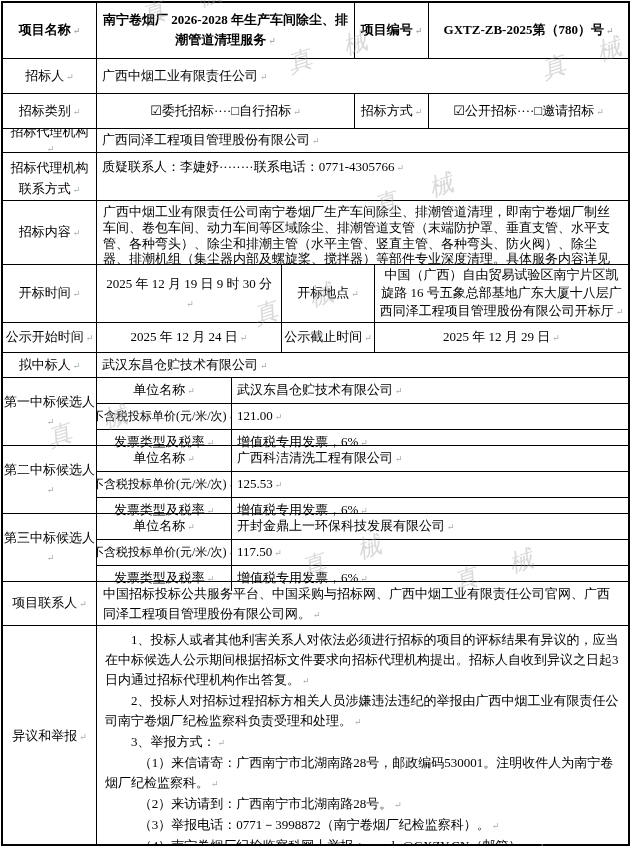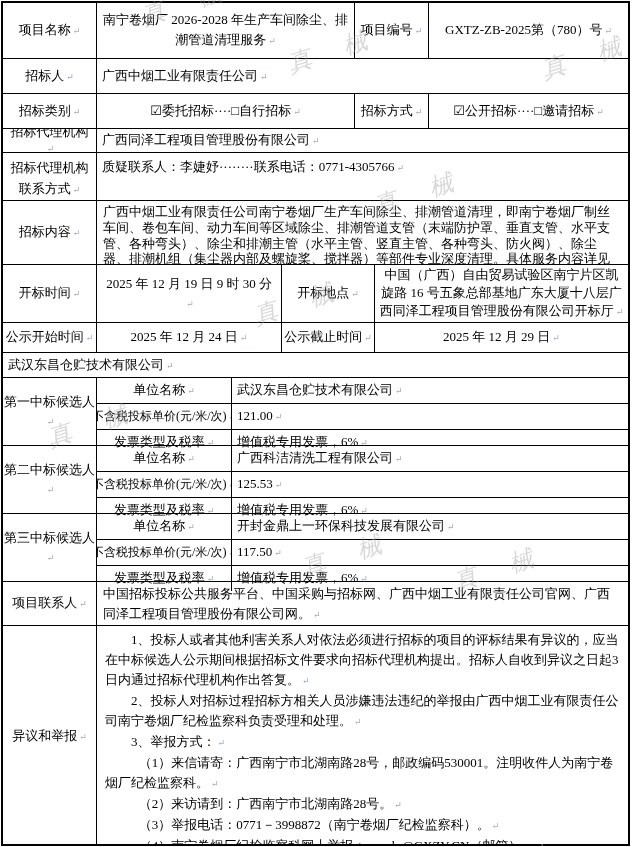--- a/index.html
+++ b/index.html
@@ -56,21 +56,21 @@
 <span class="wm" style="left:286px;top:34px;">真 械</span>
 <span class="wm" style="left:540px;top:40px;">真 械</span>
 <span class="wm" style="left:372px;top:176px;">真 械</span>
 <span class="wm" style="left:252px;top:286px;">真 械</span>
 <span class="wm" style="left:46px;top:408px;">真 械</span>
 <span class="wm" style="left:300px;top:538px;">真 械</span>
 <span class="wm" style="left:452px;top:552px;">真 械</span>
 
 <div class="tbl">
 
-  <div class="row" style="height:56px;">
+  <div class="row" style="height:56px;font-weight:bold;">
     <div class="c lbl">
         <span class="pm">项目名称</span>
       </div>
     <div class="c w257" style="line-height:20px;">
         <span class="pm">南宁卷烟厂 2026-2028 年生产车间除尘、排潮管道清理服务</span>
       </div>
     <div class="c w73">
         <span class="pm">项目编号</span>
       </div>
     <div class="c grow">
@@ -152,20 +152,23 @@
       </div>
     <div class="c w92" style="padding:2px 1px;text-align:center;">
         <span class="pm">公示截止时间</span>
       </div>
     <div class="c grow">
         <span class="pm">2025 年 12 月 29 日</span>
       </div>
   </div>
 
   <div class="row" style="height:25px;">
+    <div class="c lbl" style="line-height:16px;">
+        <span class="pm">拟中标人</span>
+      </div>
     <div class="c grow left" style="line-height:16px;">
         <span class="pm">武汉东昌仓贮技术有限公司</span>
       </div>
   </div>
 
   <div class="band" style="height:68px;">
     <div class="c lbl" style="padding:2px 1px;">
         <span class="pm">第一中标候选人</span>
       </div>
     <div class="subcol">

